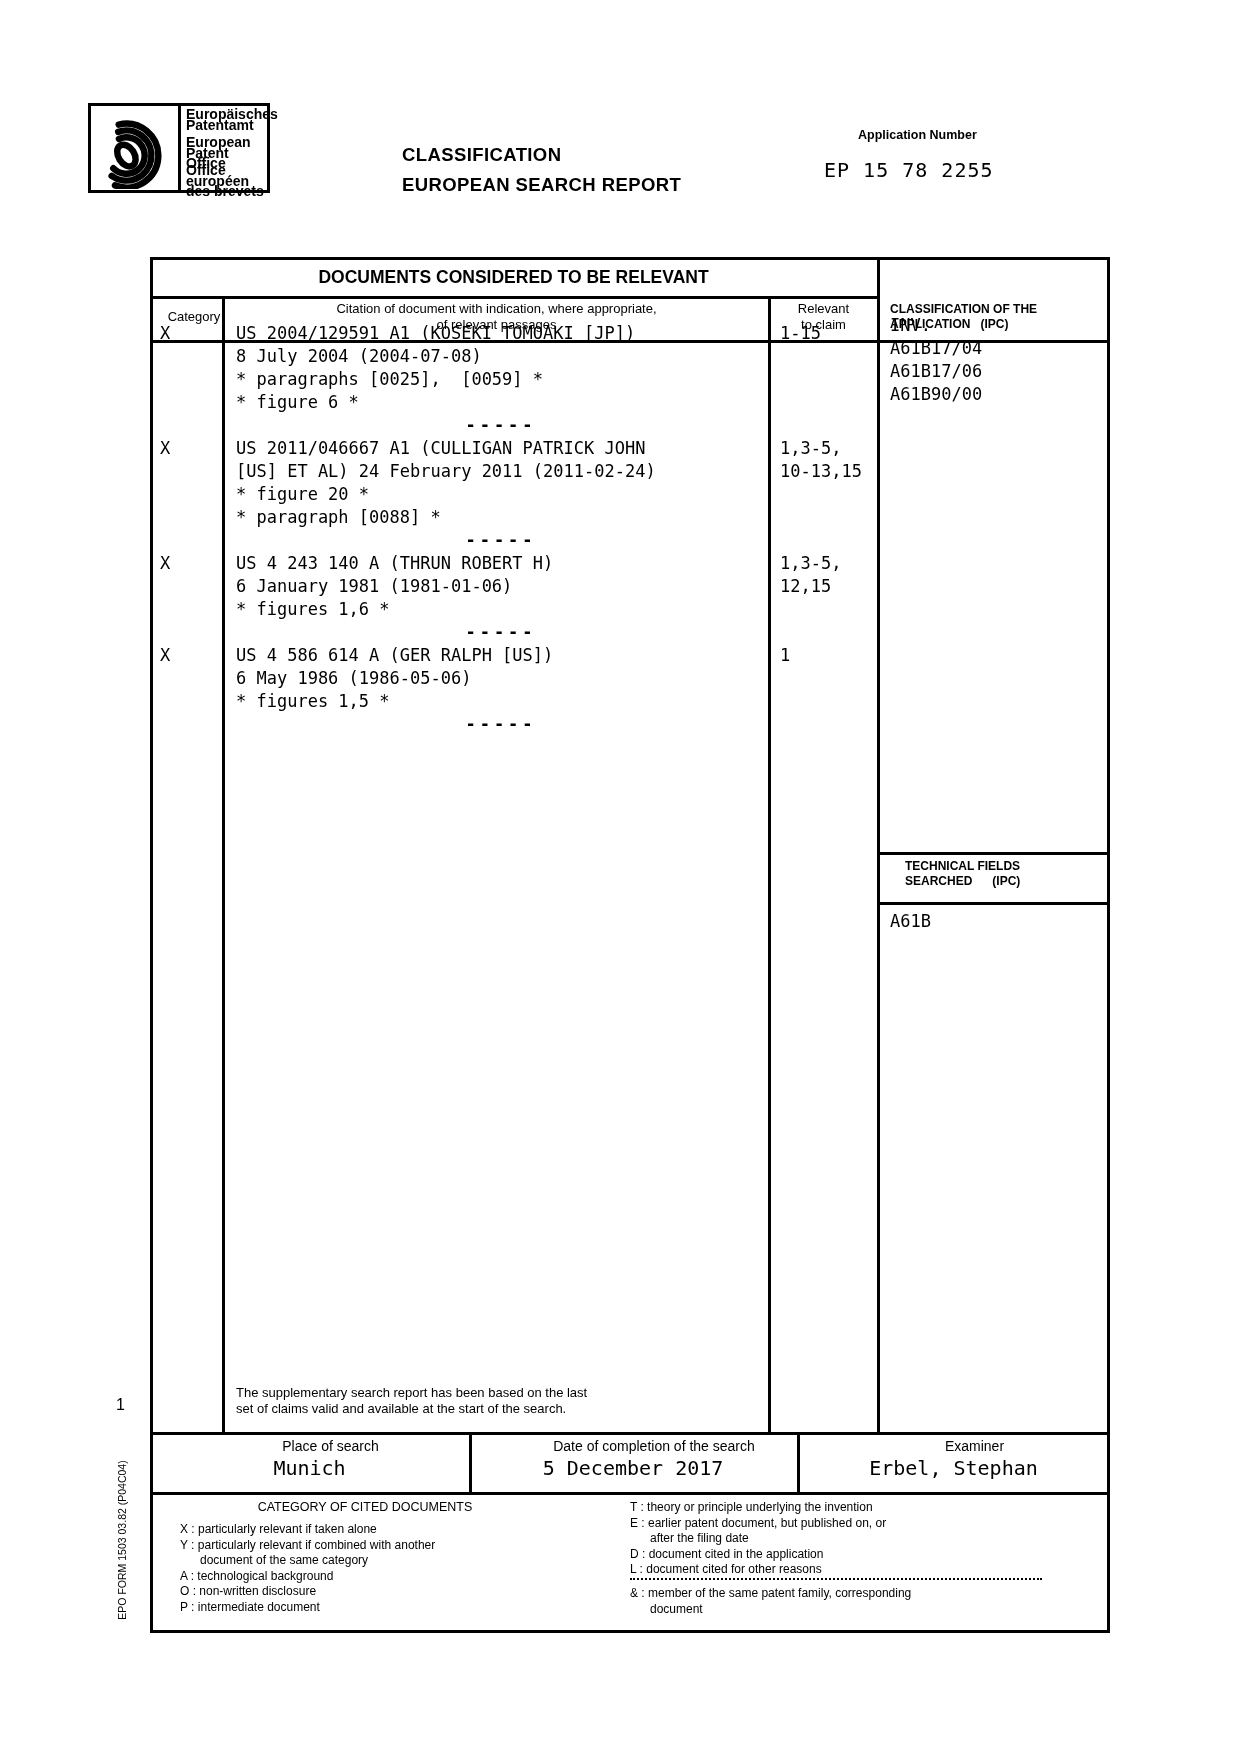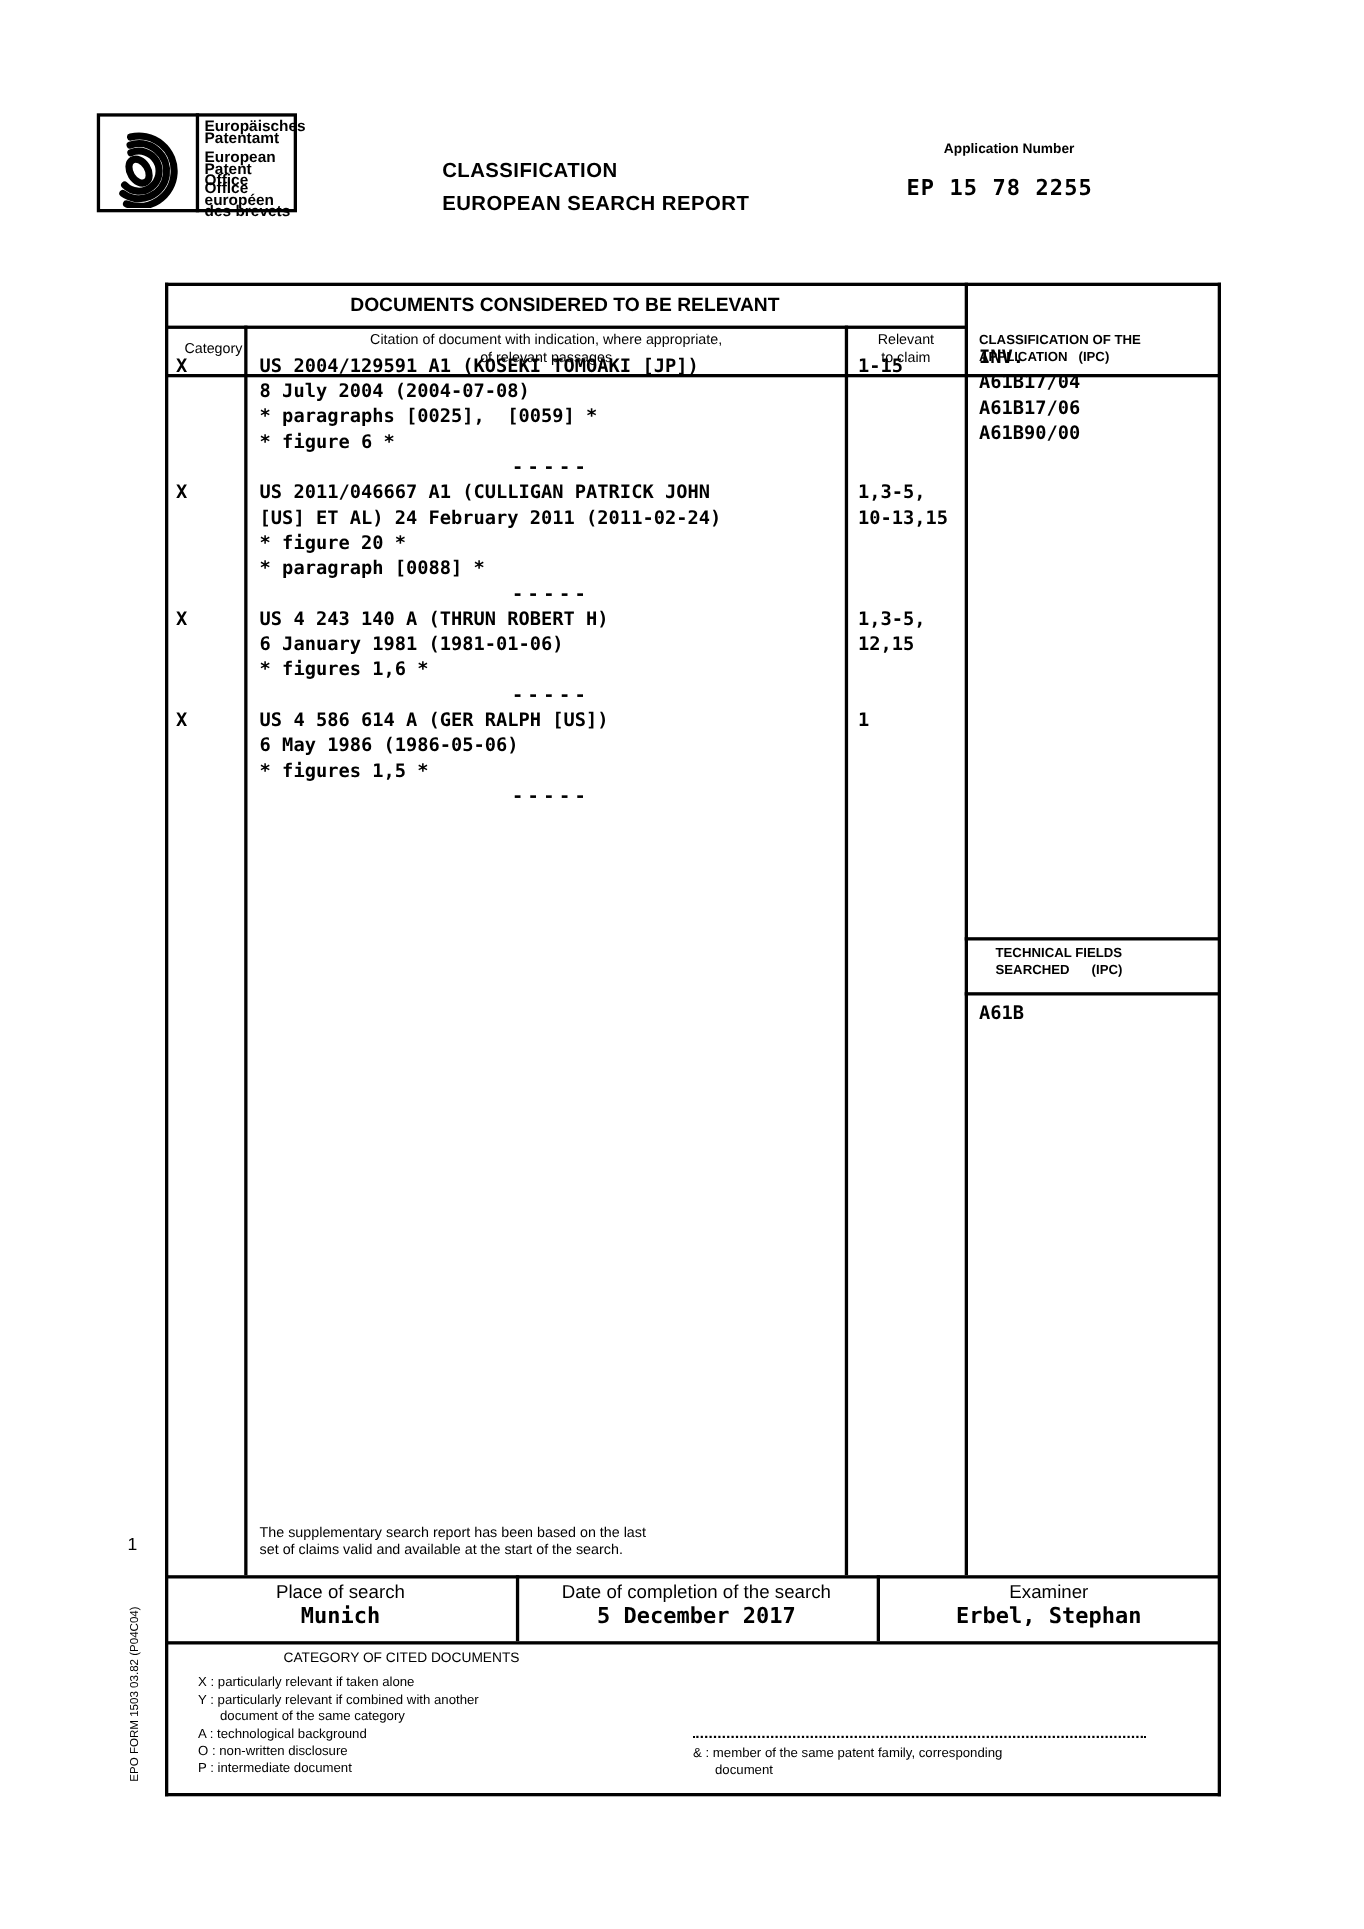--- a/index.html
+++ b/index.html
@@ -5,31 +5,31 @@
   html,body{margin:0;padding:0;background:#e8e8e8;}
   .page{
     position:relative;
     width:1240px;height:1754px;
     background:#ffffff;
     color:#000;
     font-family:"Liberation Sans",sans-serif;
     overflow:hidden;
   }
   .abs{position:absolute;}
-  .mono{font-family:"DejaVu Sans Mono","Liberation Mono",monospace;font-weight:bold;}
+  .mono{font-family:"DejaVu Sans Mono","Liberation Mono",monospace;}
   .pre{white-space:pre;}
   .preline{white-space:pre-line;}
   .b{font-weight:bold;}
   .hline{position:absolute;height:3px;background:#000;}
   .vline{position:absolute;width:3px;background:#000;}
   .body-text{font-size:17px;line-height:23px;}
   .hdr-small{font-size:13px;line-height:16px;text-align:center;}
   .sep{letter-spacing:4px;font-weight:bold;text-align:center;width:530px;left:236px;}
   .legend-text{font-size:12px;line-height:15.5px;}
-  .label-small{font-size:17px;text-align:center;}
+  .label-small{font-size:14px;text-align:center;padding-left:21px;}
   .value-big{font-size:20px;text-align:center;}
   .logo-box{left:88px;top:103px;width:182px;height:90px;border:3px solid #000;box-sizing:border-box;}
   .logo-label{font-size:14px;line-height:10.5px;font-weight:bold;white-space:pre-line;left:186px;width:82px;}
   .dotted{border-top:2px dotted #000;width:412px;}
 </style>
 </head>
 <body>
 
 <div class="page">
 
@@ -136,20 +136,25 @@
   <div class="abs label-small" style="left:797px;top:1438px;width:313px;">Examiner</div>
   <div class="abs mono value-big" style="left:797px;top:1456px;width:313px;">Erbel, Stephan</div>
 
   <div class="abs legend-text" style="left:165px;top:1500px;width:400px;text-align:center;font-size:12.5px;">CATEGORY OF CITED DOCUMENTS</div>
   <div class="abs legend-text pre" style="left:180px;top:1522px;">X : particularly relevant if taken alone
 Y : particularly relevant if combined with another
       document of the same category
 A : technological background
 O : non-written disclosure
 P : intermediate document</div>
+  <div class="abs legend-text pre" style="left:630px;top:1500px;">T : theory or principle underlying the invention
+E : earlier patent document, but published on, or
+      after the filing date
+D : document cited in the application
+L : document cited for other reasons</div>
   <div class="abs dotted" style="left:630px;top:1578px;"></div>
   <div class="abs legend-text pre" style="left:630px;top:1586px;">&amp; : member of the same patent family, corresponding
       document</div>
 
   <div class="abs" style="left:116px;top:1396px;font-size:16px;">1</div>
   <div class="abs" style="left:122px;top:1540px;transform:translate(-50%,-50%) rotate(-90deg);white-space:nowrap;font-size:10.5px;">EPO FORM 1503 03.82 (P04C04)</div>
 
 </div>
 
 </body></html>

